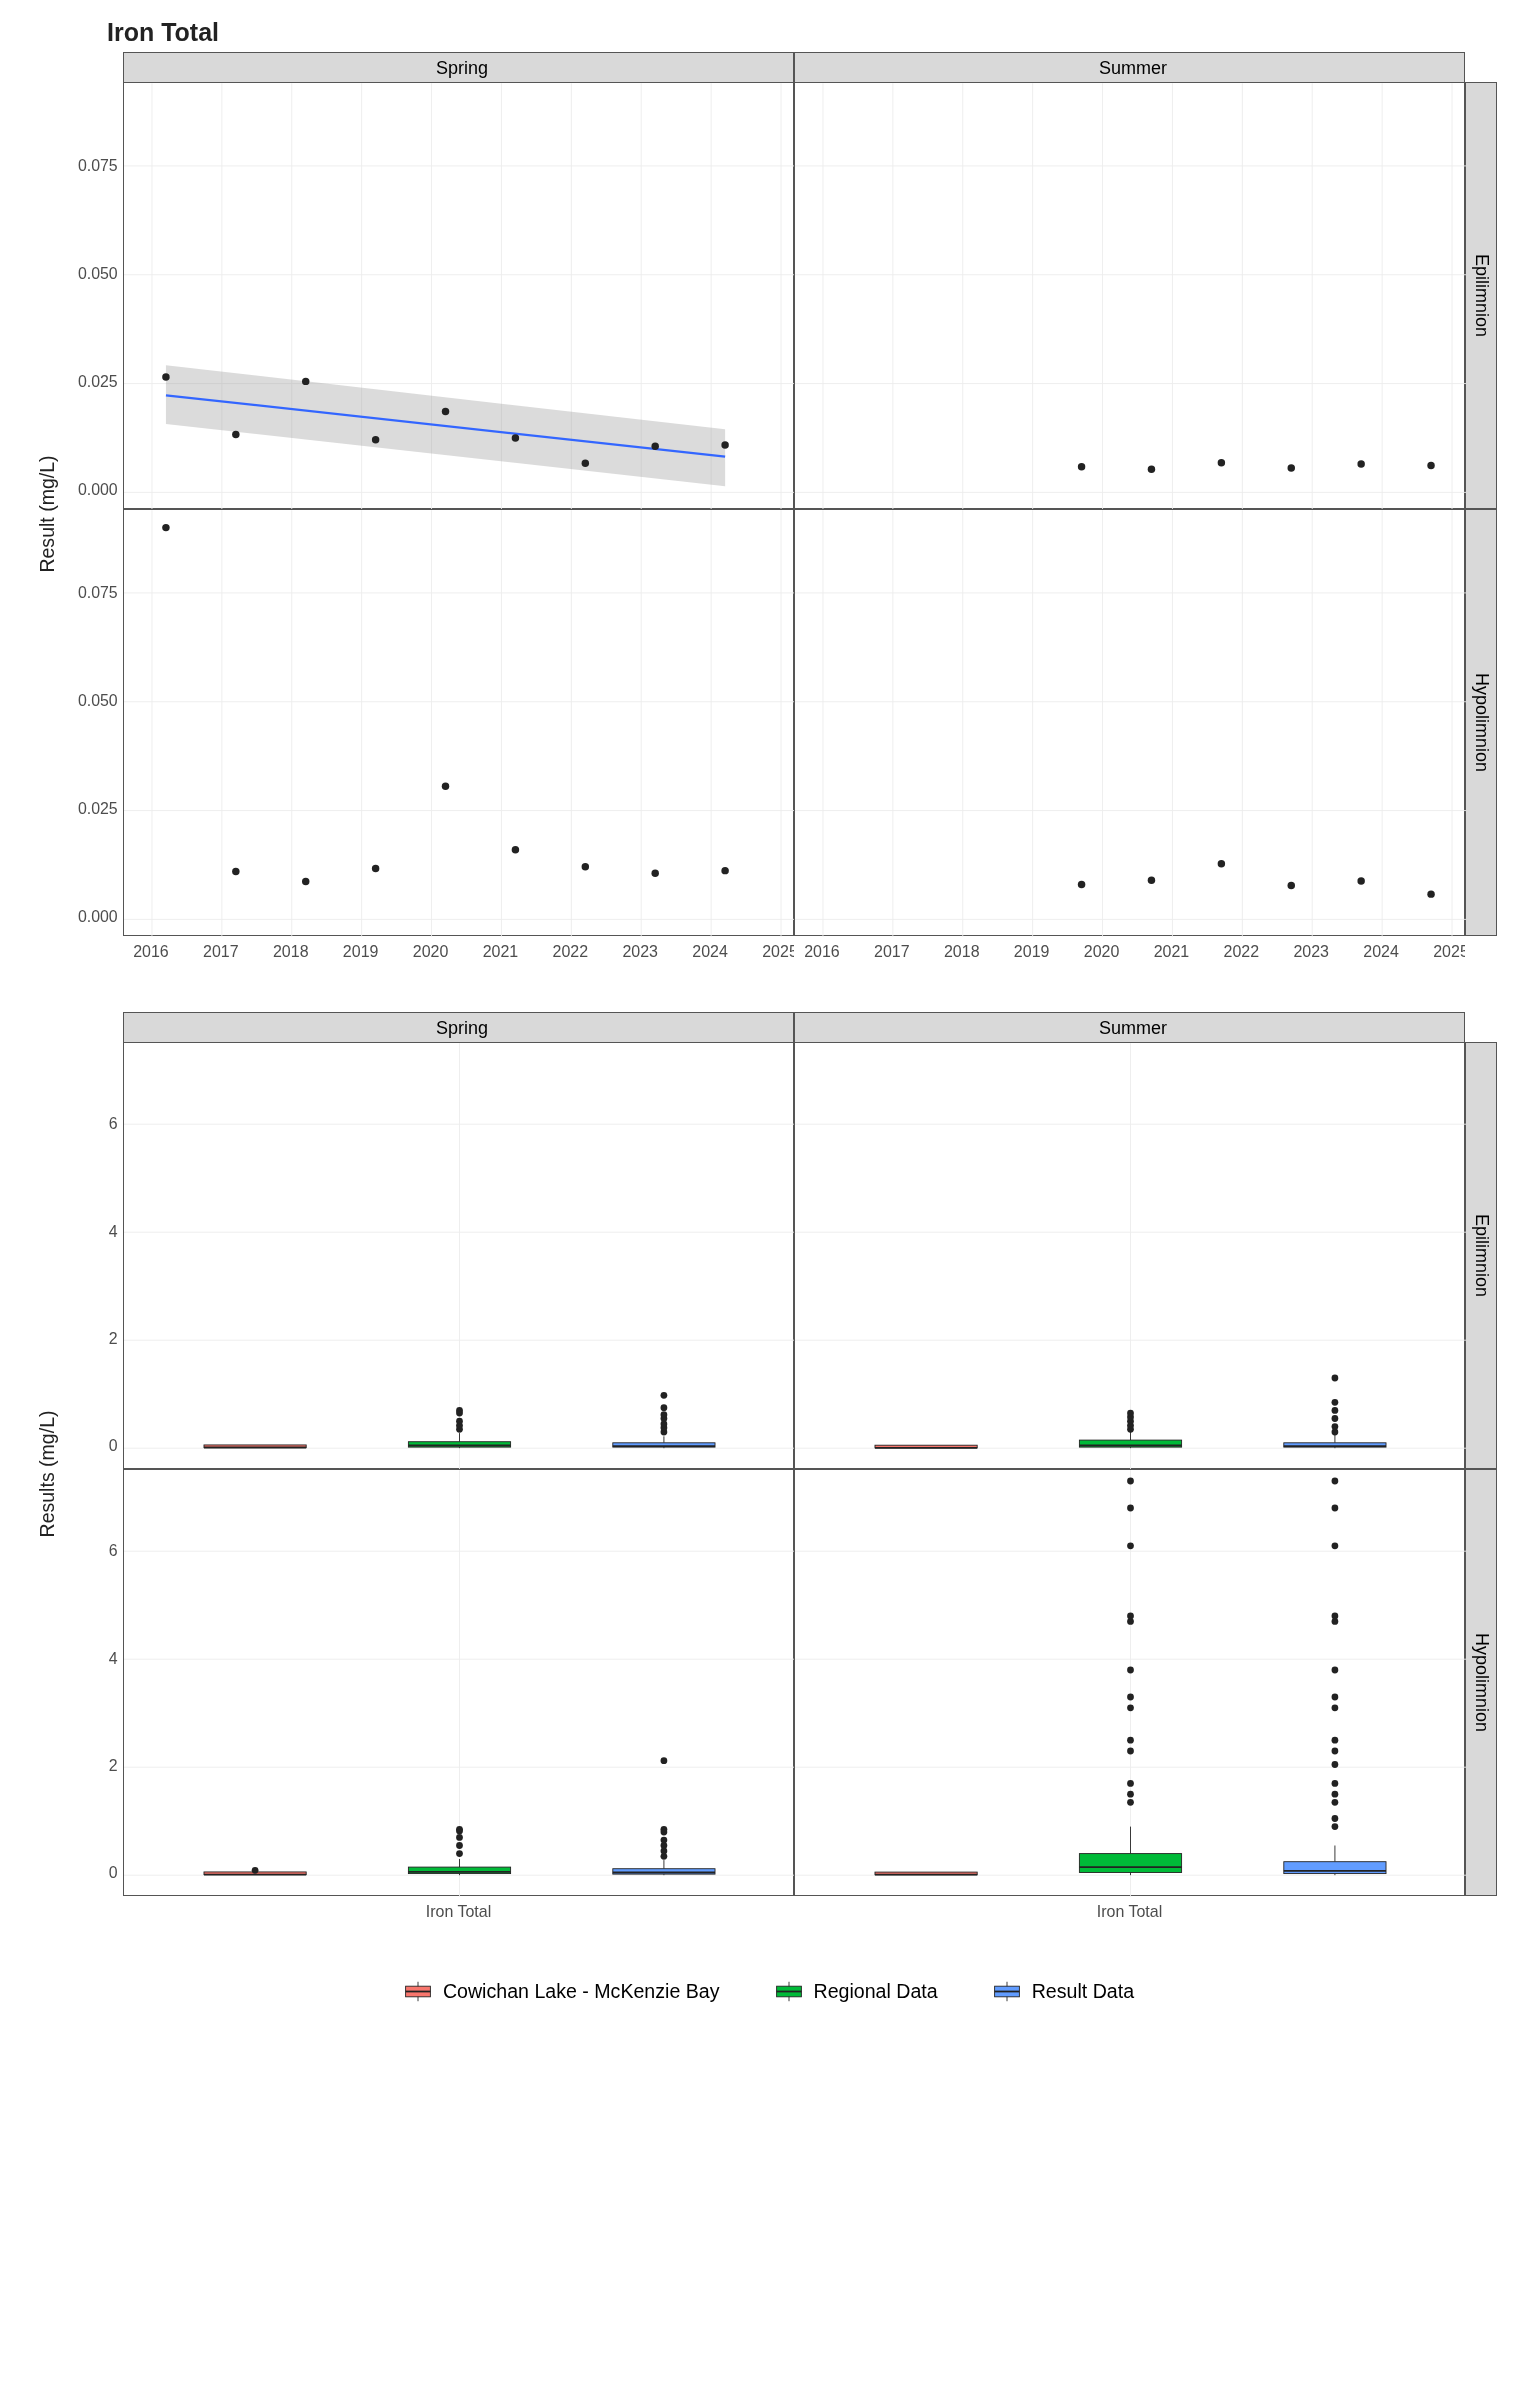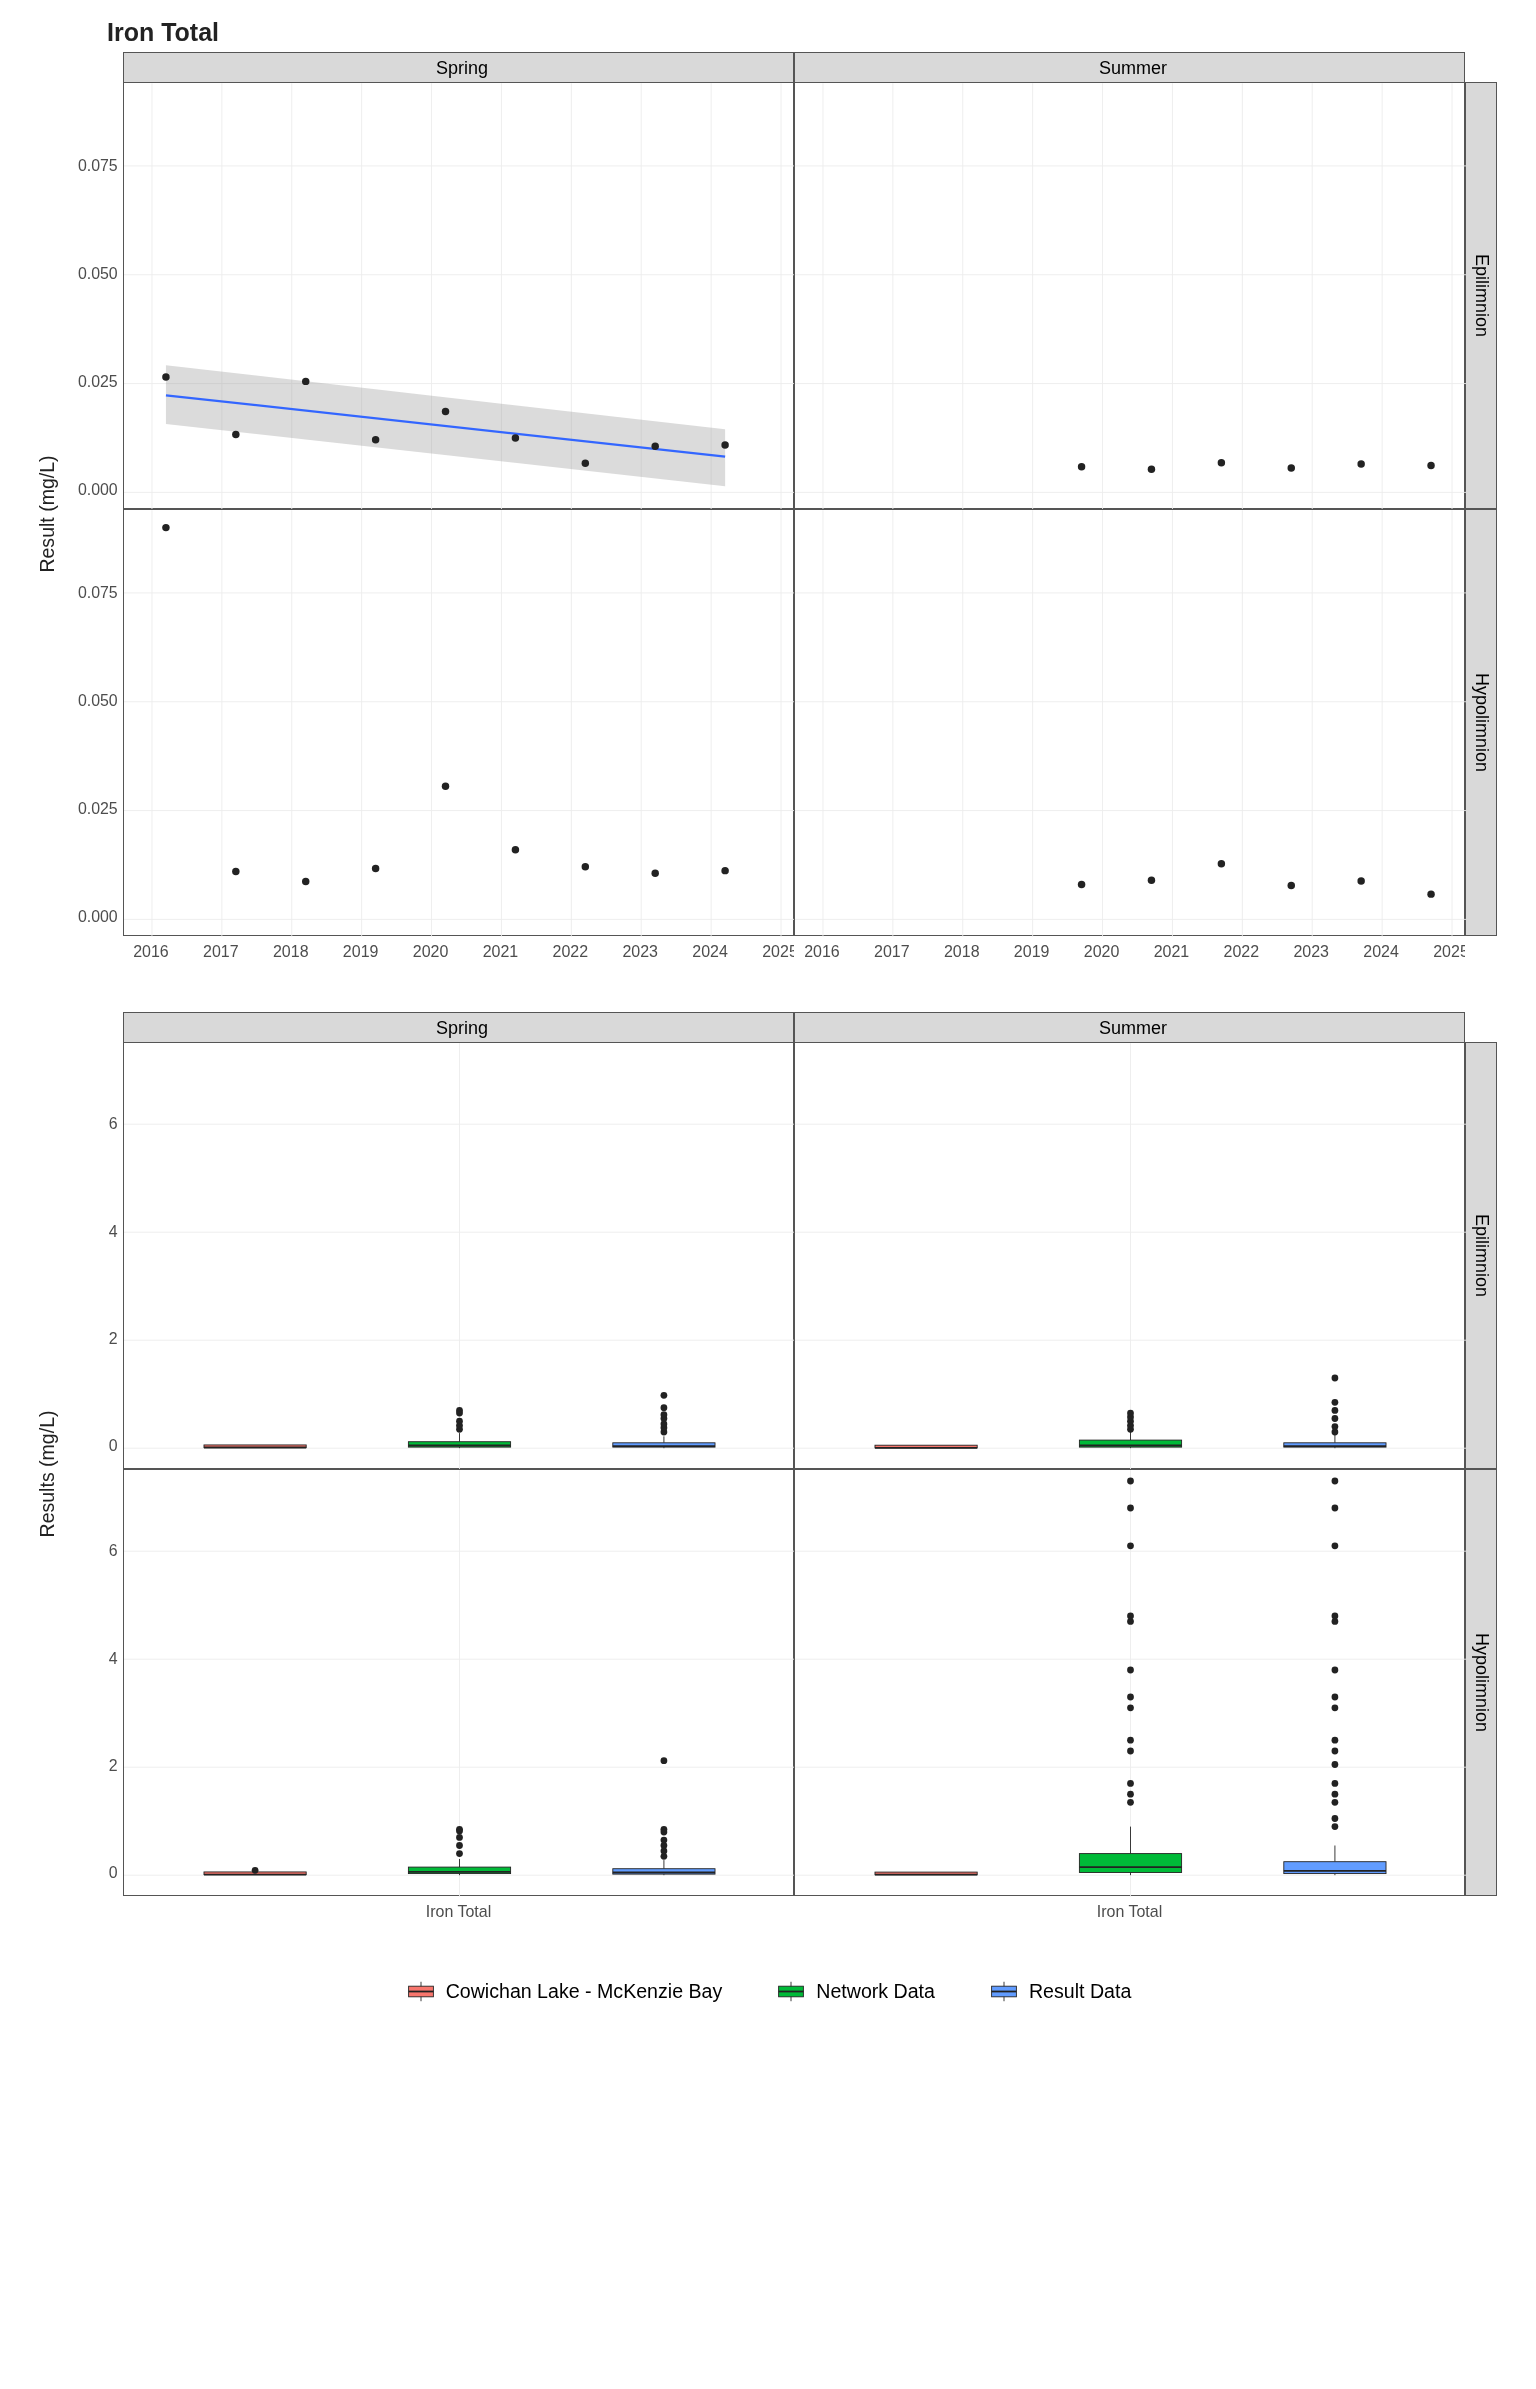--- a/index.html
+++ b/index.html
@@ -427,21 +427,21 @@
          <span>Cowichan Lake - McKenzie Bay</span>
        </div>
     <div class="legend-item">
          <span class="legend-key">
            <svg viewBox="0 0 36 26" width="32" height="23">
           <line x1="18" y1="2" x2="18" y2="24" stroke="#222"></line>
           <rect x="4" y="7" width="28" height="12" fill="#00ba38" stroke="#222"></rect>
           <line x1="4" x2="32" y1="13" y2="13" stroke="#222" stroke-width="2"></line>
         </svg>
          </span>
-         <span>Network Data</span>
+         <span>Regional Data</span>
        </div>
     <div class="legend-item">
          <span class="legend-key">
            <svg viewBox="0 0 36 26" width="32" height="23">
           <line x1="18" y1="2" x2="18" y2="24" stroke="#222"></line>
           <rect x="4" y="7" width="28" height="12" fill="#619cff" stroke="#222"></rect>
           <line x1="4" x2="32" y1="13" y2="13" stroke="#222" stroke-width="2"></line>
         </svg>
          </span>
          <span>Result Data</span>

